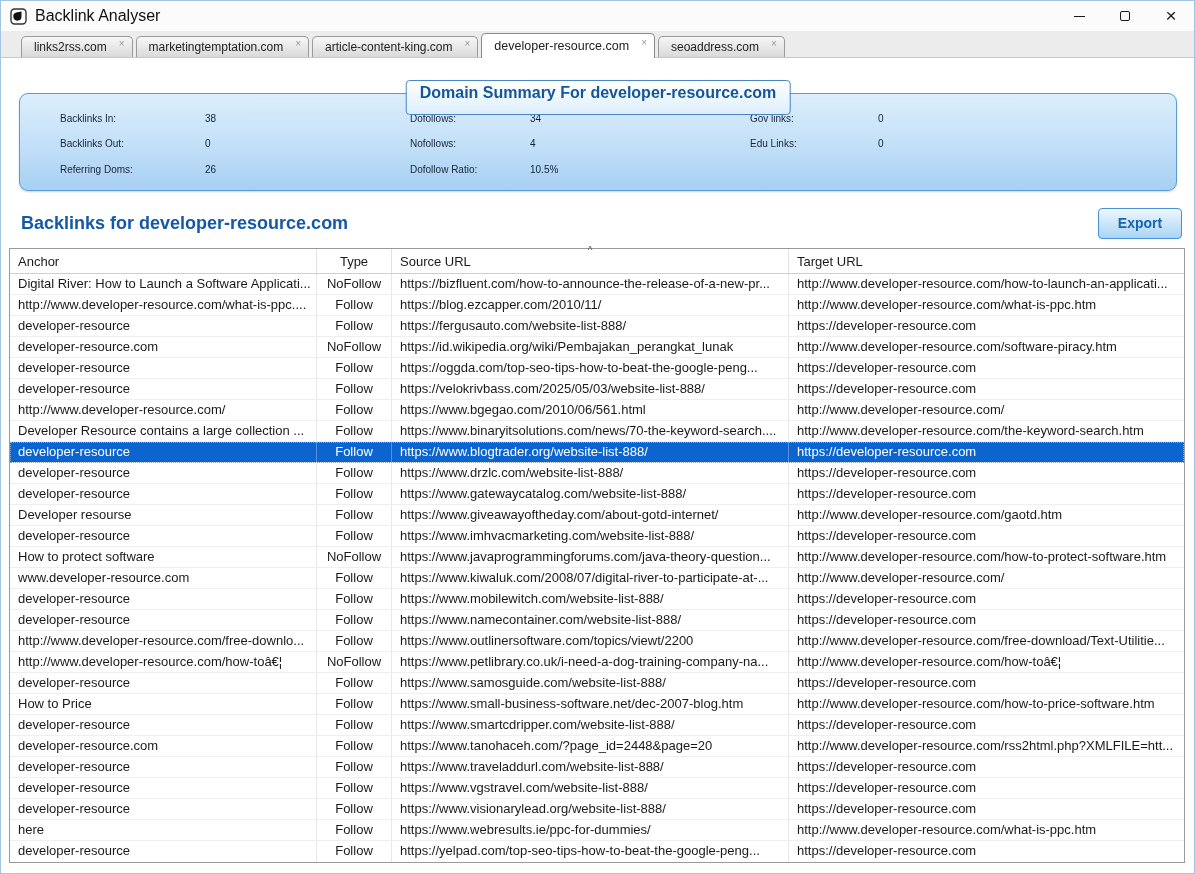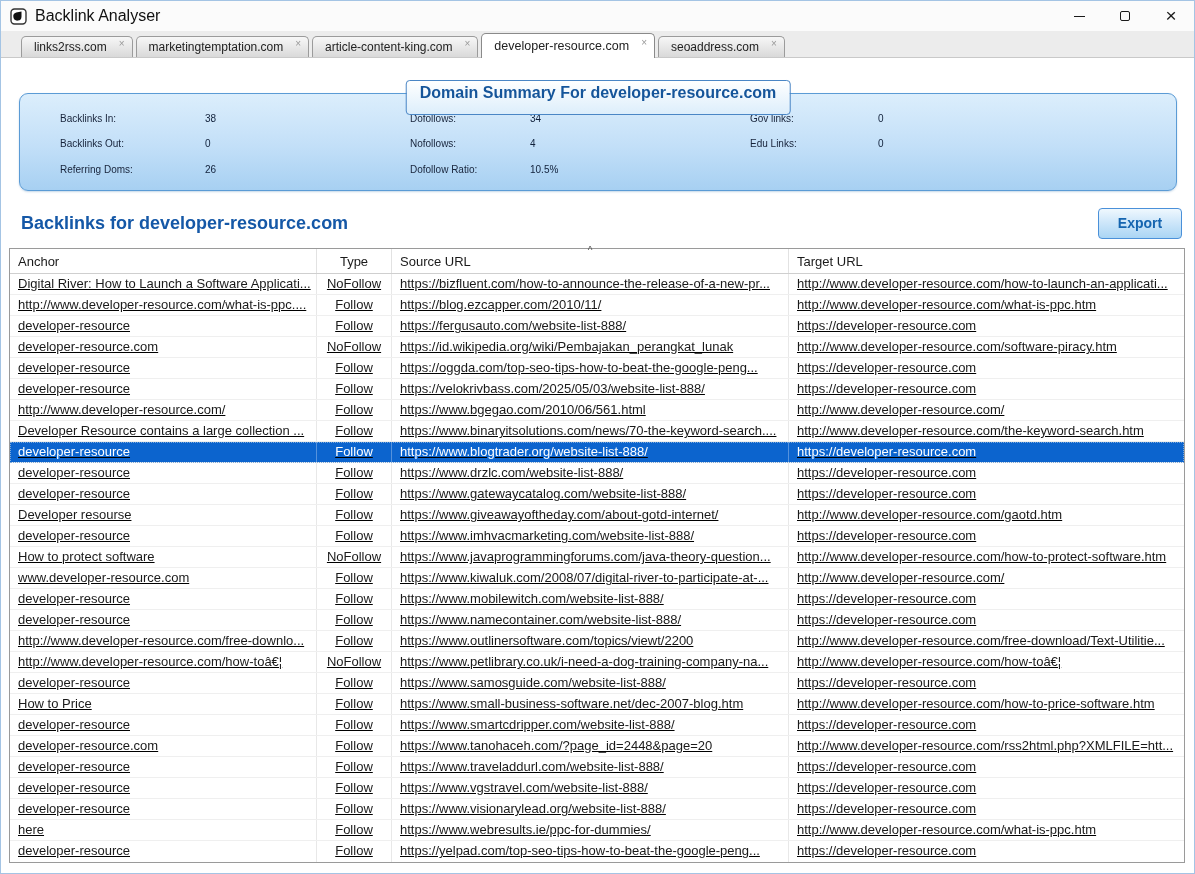--- a/index.html
+++ b/index.html
@@ -139,21 +139,20 @@
     position:absolute; top:-3px; left:50%; transform:translateX(-50%);
     font-size:10px; color:#555; line-height:1;
   }
   .row {
     display:grid;
     grid-template-columns:307px 75px 397px 1fr;
     height:21px;
     border-bottom:1px solid #efefef;
     background:#fff;
     cursor:default;
-    text-decoration:underline;
   }
   .row:last-child { border-bottom:none; }
   .td {
     padding:0 8px;
     font-size:13px; line-height:20px; color:#1a1a1a;
     white-space:nowrap; overflow:hidden;
     border-right:1px solid #e8e8e8;
   }
   .td:last-child { border-right:none; }
   .td.col-type { text-align:center; }

